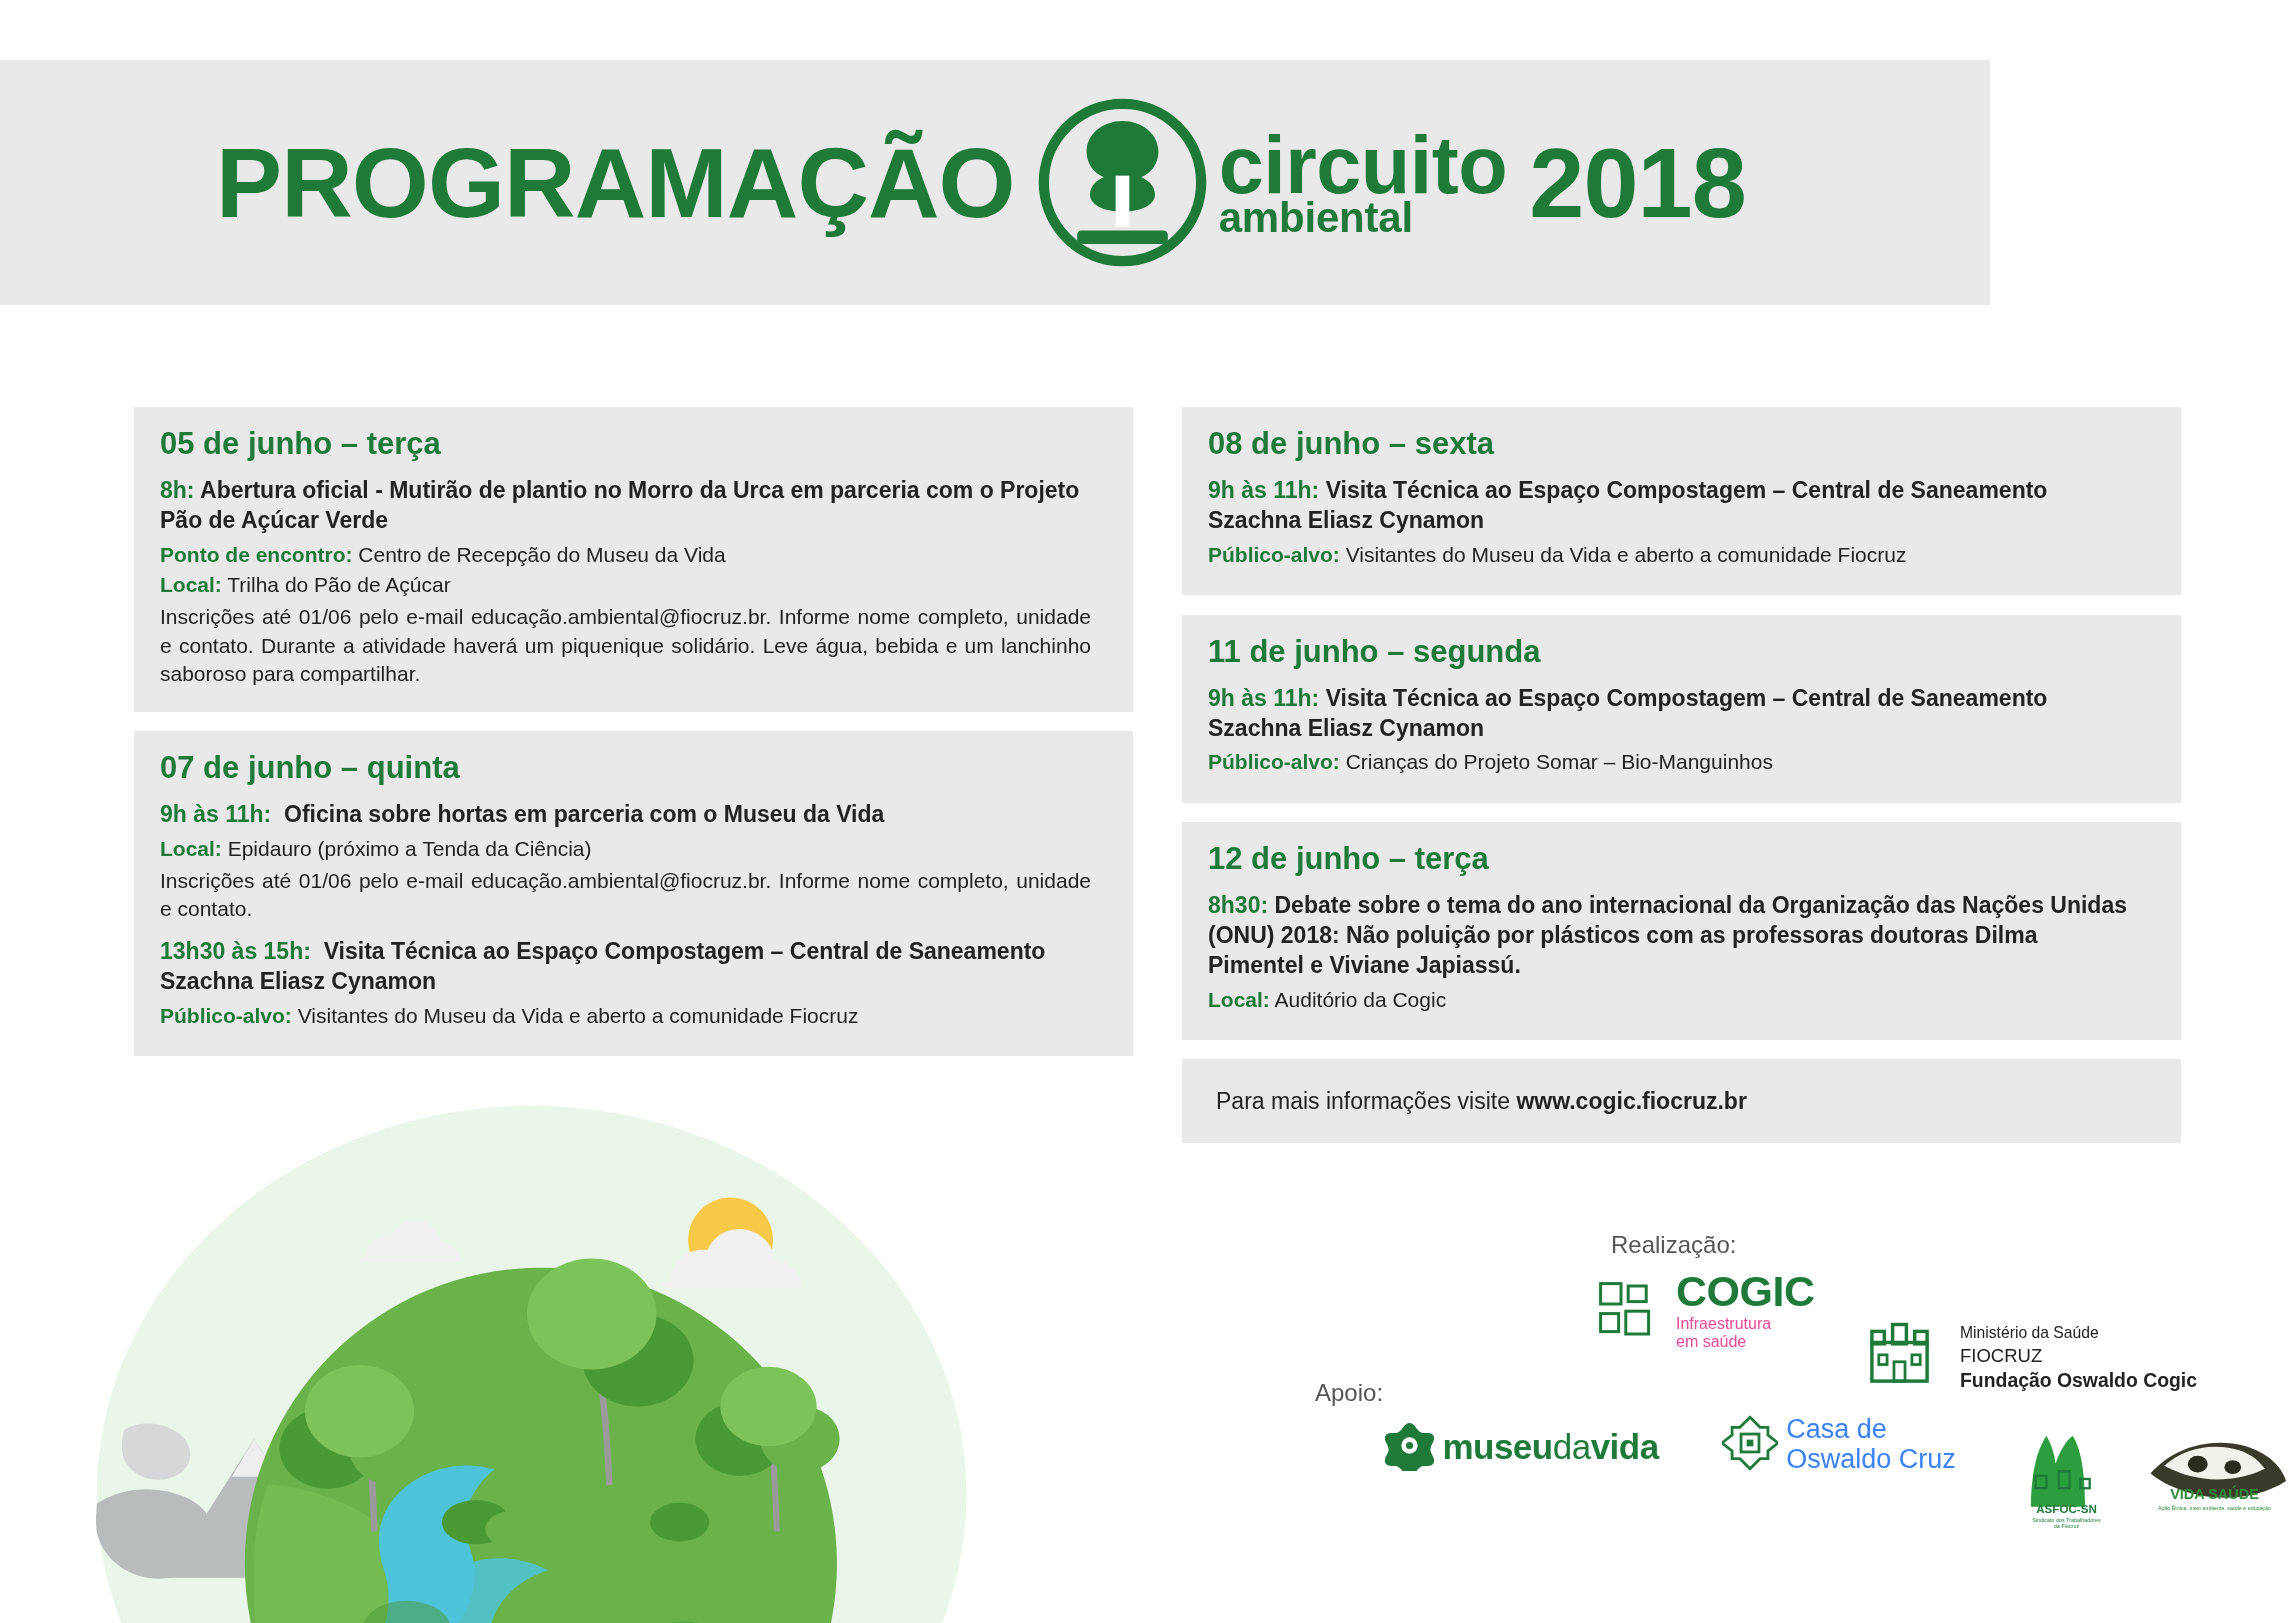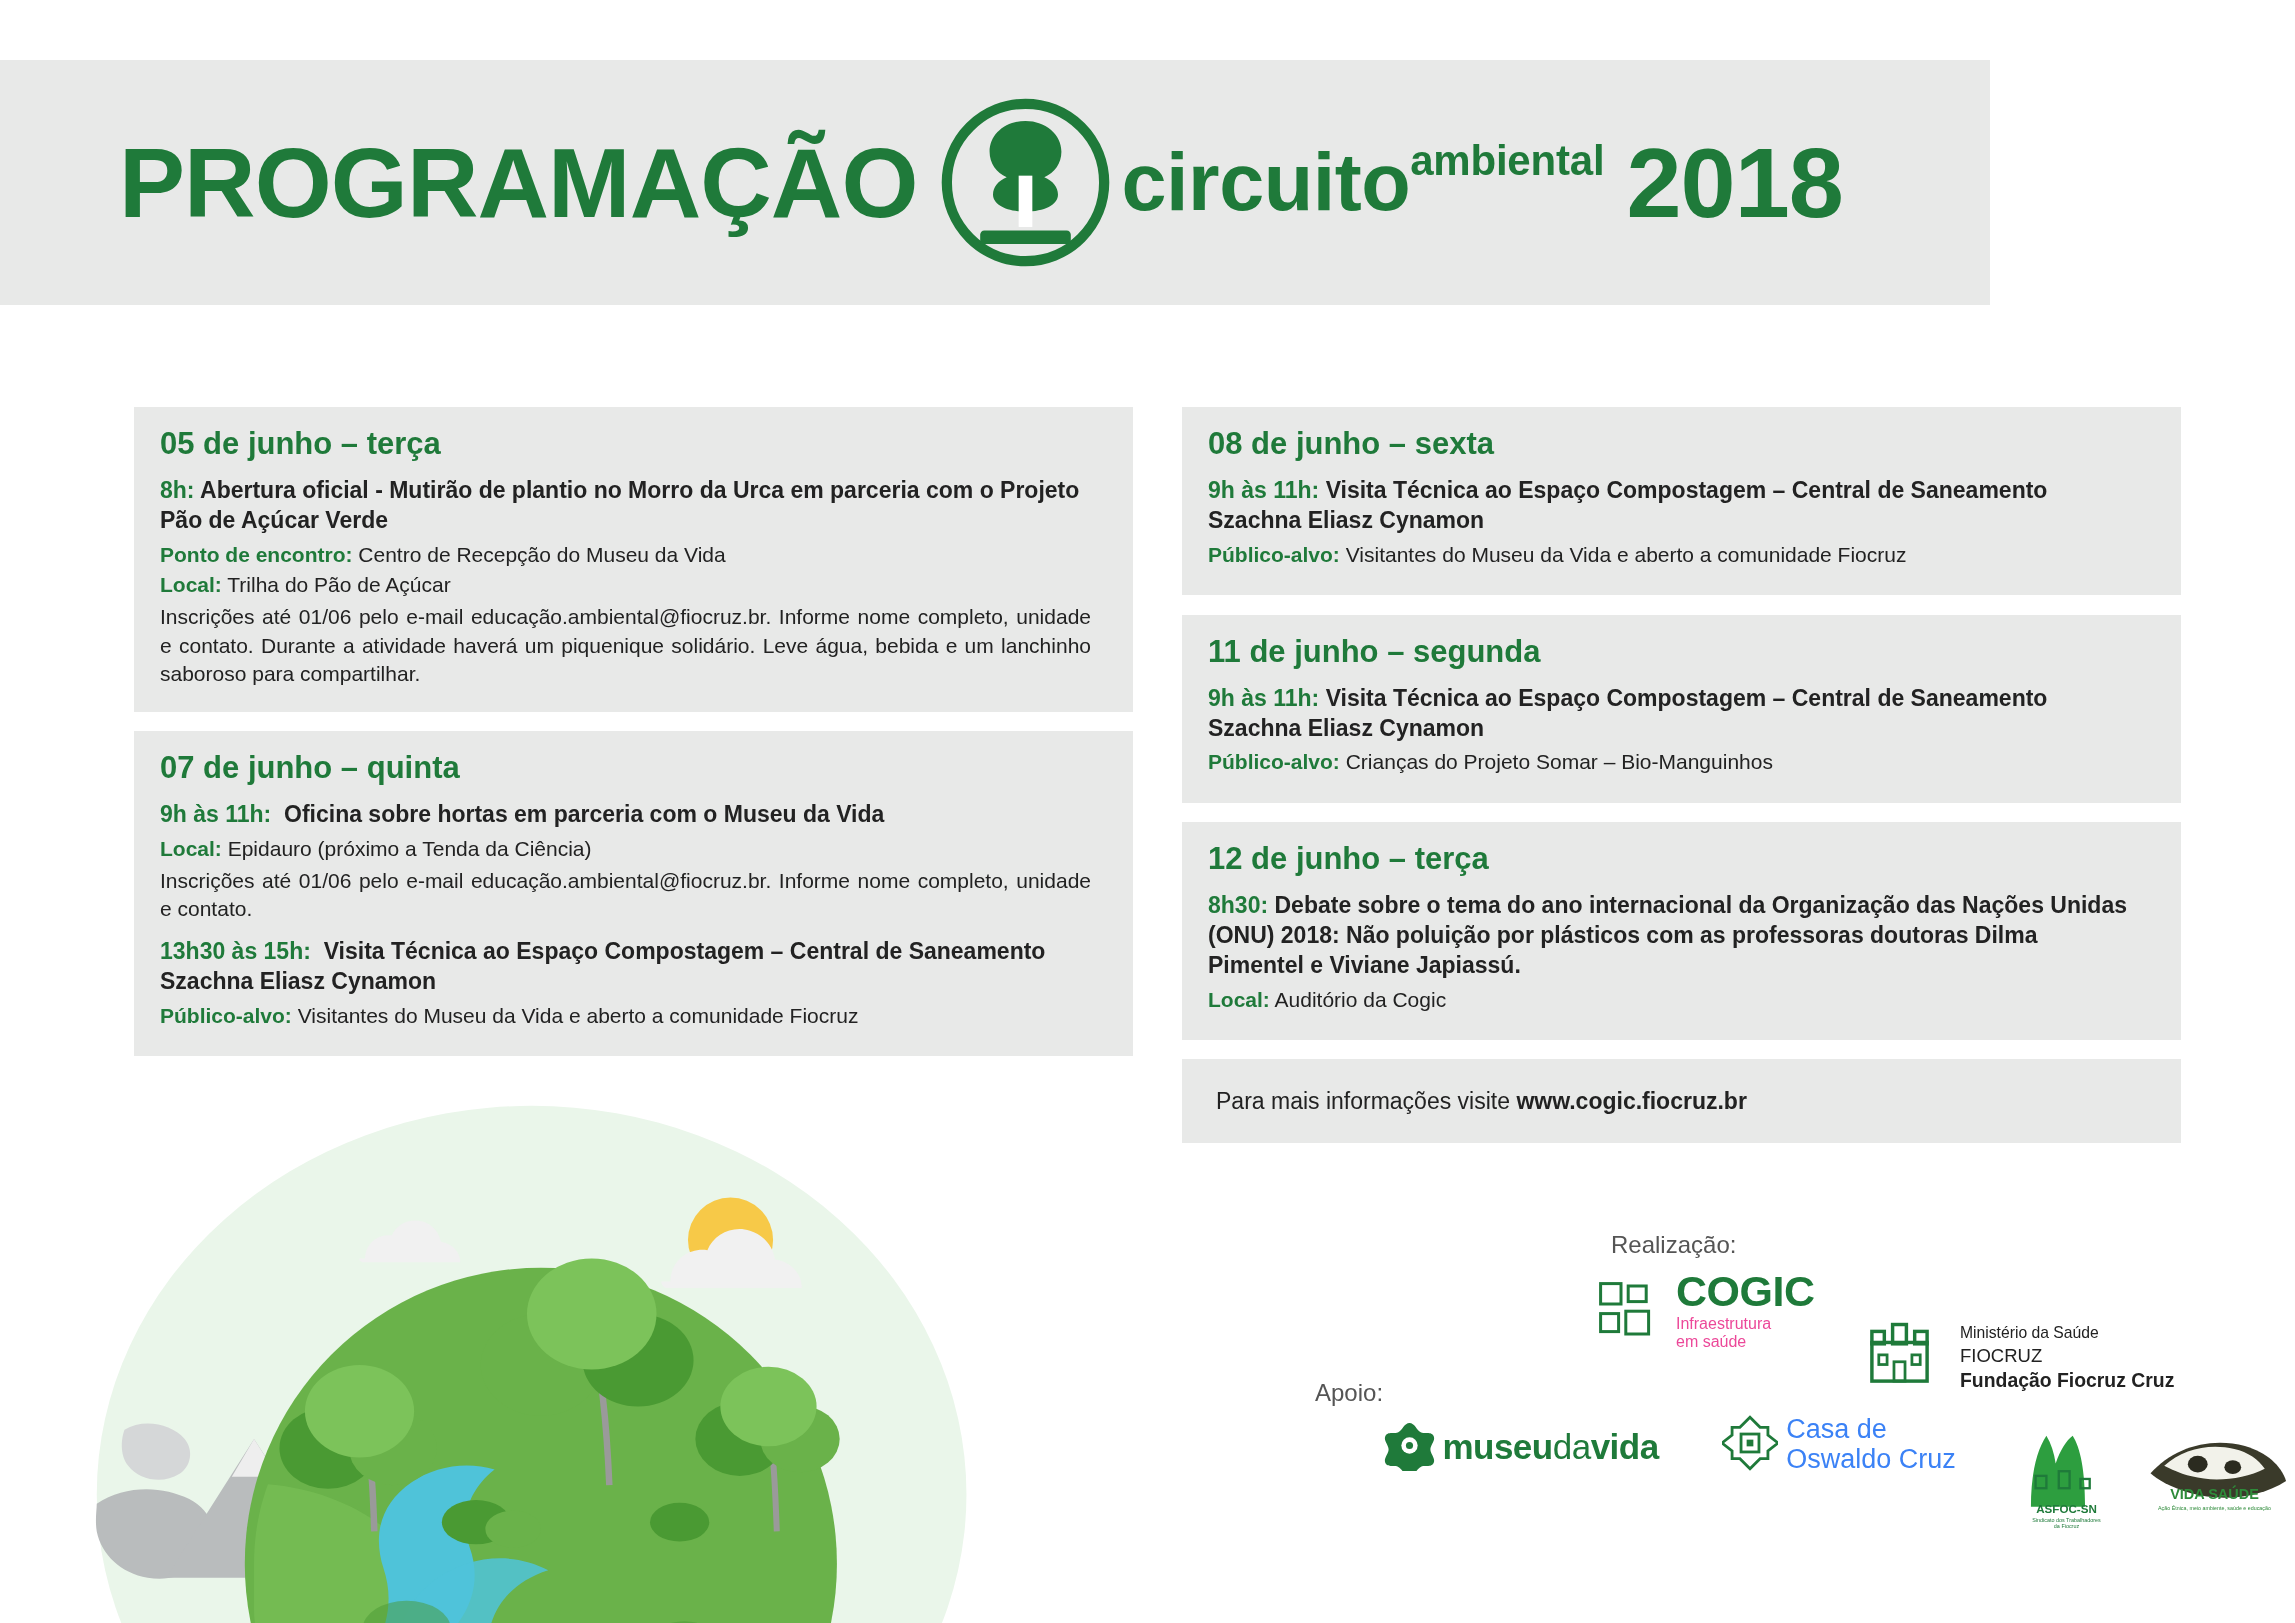--- a/index.html
+++ b/index.html
@@ -46,21 +46,21 @@
     align-items: center;
     gap: 11px;
   }
   .brand-mark {
     width: 171px;
     height: 171px;
     flex: 0 0 auto;
   }
   .brand-words {
     display: flex;
-    flex-direction: row;
+    flex-direction: column;
     line-height: 0.92;
   }
   .brand-main {
     font-size: 81px;
     font-weight: bold;
     color: #1f7a3a;
     letter-spacing: -0.5px;
   }
   .brand-sub {
     font-size: 42px;
@@ -404,21 +404,21 @@
         <rect x="72" y="18" width="18" height="18" fill="none" stroke="#1f7a3a" stroke-width="5"></rect>
         <rect x="40" y="8" width="20" height="28" fill="none" stroke="#1f7a3a" stroke-width="5"></rect>
         <rect x="42" y="62" width="16" height="28" fill="none" stroke="#1f7a3a" stroke-width="4"></rect>
         <rect x="20" y="52" width="12" height="14" fill="none" stroke="#1f7a3a" stroke-width="4"></rect>
         <rect x="68" y="52" width="12" height="14" fill="none" stroke="#1f7a3a" stroke-width="4"></rect>
       </svg>
     </span>
     <span class="fio-words">
       <div class="fio-ms">Ministério da Saúde</div>
       <div class="fio-name">FIOCRUZ</div>
-      <div class="fio-full">Fundação Fiocruz Cruz</div>
+      <div class="fio-full">Fundação Oswaldo Cogic</div>
     </span>
   </div>
 
   <div class="logo-museu">
     <span>
       <svg viewBox="0 0 100 100" width="51" height="51" aria-hidden="true">
         <path d="M50 6c10 0 14 14 22 18s20-2 25 7-6 18-6 27 11 18 6 27-17 3-25 7-12 18-22 18-14-14-22-18-20 2-25-7 6-18 6-27S-2 40 3 31s17-3 25-7S40 6 50 6z" fill="#1f7a3a"></path>
         <circle cx="50" cy="50" r="16" fill="#ffffff"></circle>
         <circle cx="50" cy="50" r="7" fill="#1f7a3a"></circle>
       </svg>

